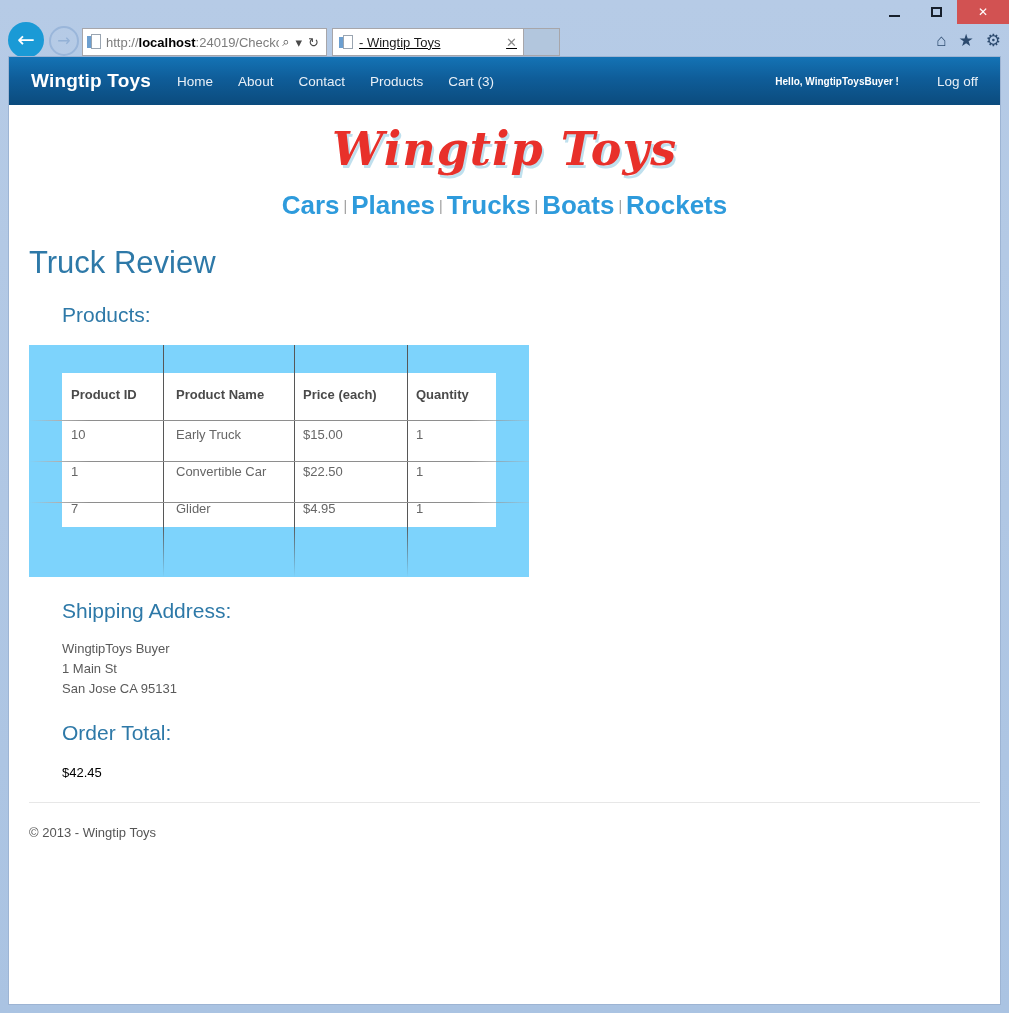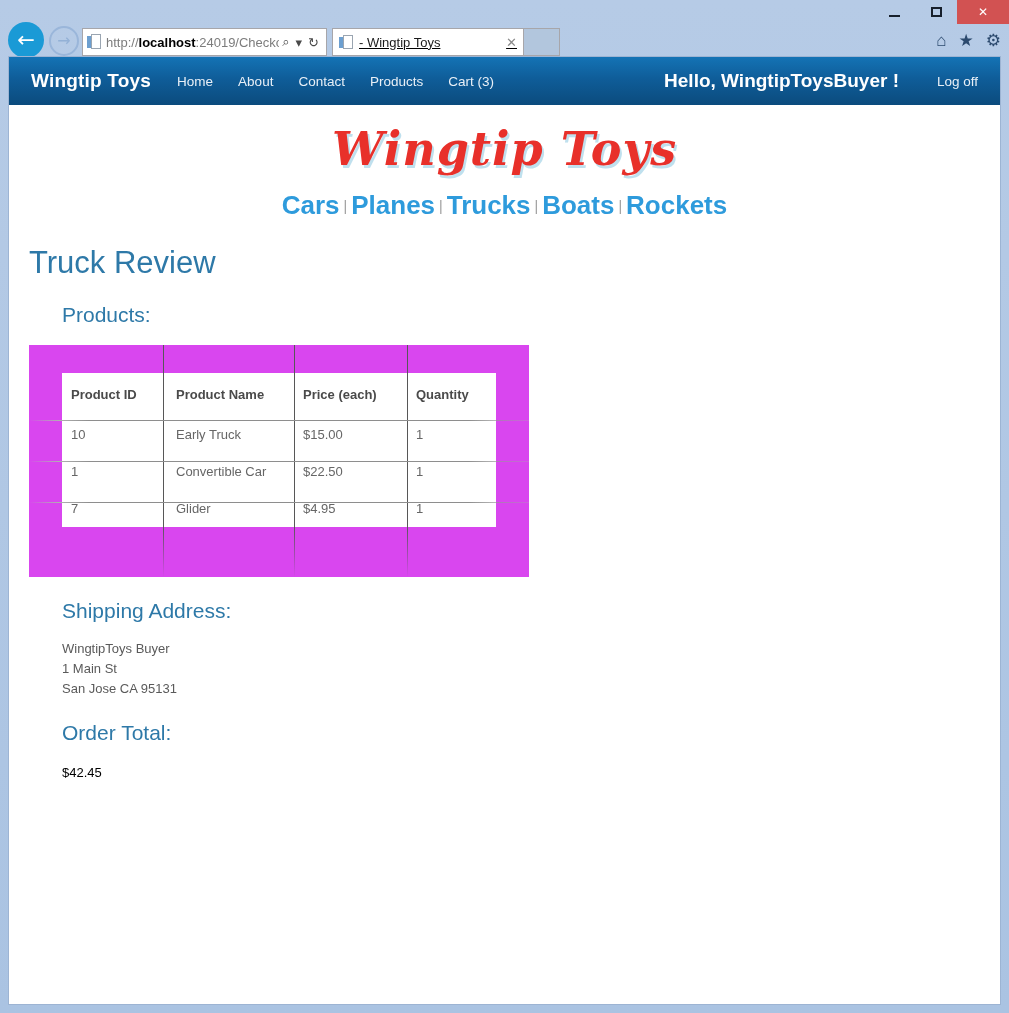--- a/index.html
+++ b/index.html
@@ -90,21 +90,21 @@
   
   #sitenav {
     height: 48px; width: 100%;
     background: linear-gradient(to bottom, #1473b5 0%, #0f5d99 45%, #0b4b7d 100%);
     display: flex; align-items: center; padding: 0 22px;
     color: #ffffff;
   }
   #brand { font-size: 19px; font-weight: 700; color: #ffffff; margin-right: 26px; letter-spacing: .2px; }
   .navlink { font-size: 13.5px; color: #e9f0f7; margin-right: 25px; }
   #navright { margin-left: auto; display: flex; align-items: center; }
-  #greeting { font-size: 19px; color: #ffffff; font-weight: 700; margin-right: 38px; }
+  #greeting { font-size: 10px; color: #ffffff; font-weight: 700; margin-right: 38px; }
   #logoff { font-size: 13.5px; color: #e9f0f7; }
 
   
   #logowrap { text-align: center; padding-top: 17px; }
   #logo {
     font-family: "DejaVu Serif", serif;
     font-style: italic; font-weight: 700;
     font-size: 46px; color: #e8302a;
     text-shadow: 2px 3px 0 #bfe0ee;
     letter-spacing: 1px;
@@ -122,21 +122,21 @@
   h2.sect {
     font-size: 21px; font-weight: 400; color: #2e79a8;
     margin: 22px 0 0 33px;
   }
 
   
   #tablewrap {
     position: relative;
     margin: 18px 0 0 0;
     width: 500px; height: 232px;
-    background: #d946ef;
+    background: #7dd3fc;
   }
   #prodtable {
     position: absolute; left: 33px; top: 28px;
     width: 434px;
     border-collapse: collapse;
     background: #ffffff;
   }
   #prodtable th, #prodtable td {
     text-align: left;
     font-size: 13px;
@@ -308,16 +308,20 @@
       <div class="plain">
         <div>WingtipToys Buyer</div>
         <div>1 Main St</div>
         <div>San Jose CA 95131</div>
       </div>
 
       <h2 class="sect">Order Total:</h2>
       <div id="ordertotal">$42.45</div>
 
 
+      <div id="footer">
+        <hr>
+        <div id="copyright">© 2013 - Wingtip Toys</div>
+      </div>
 
     </div>
   </div>
 </div>
 
 </body></html>

